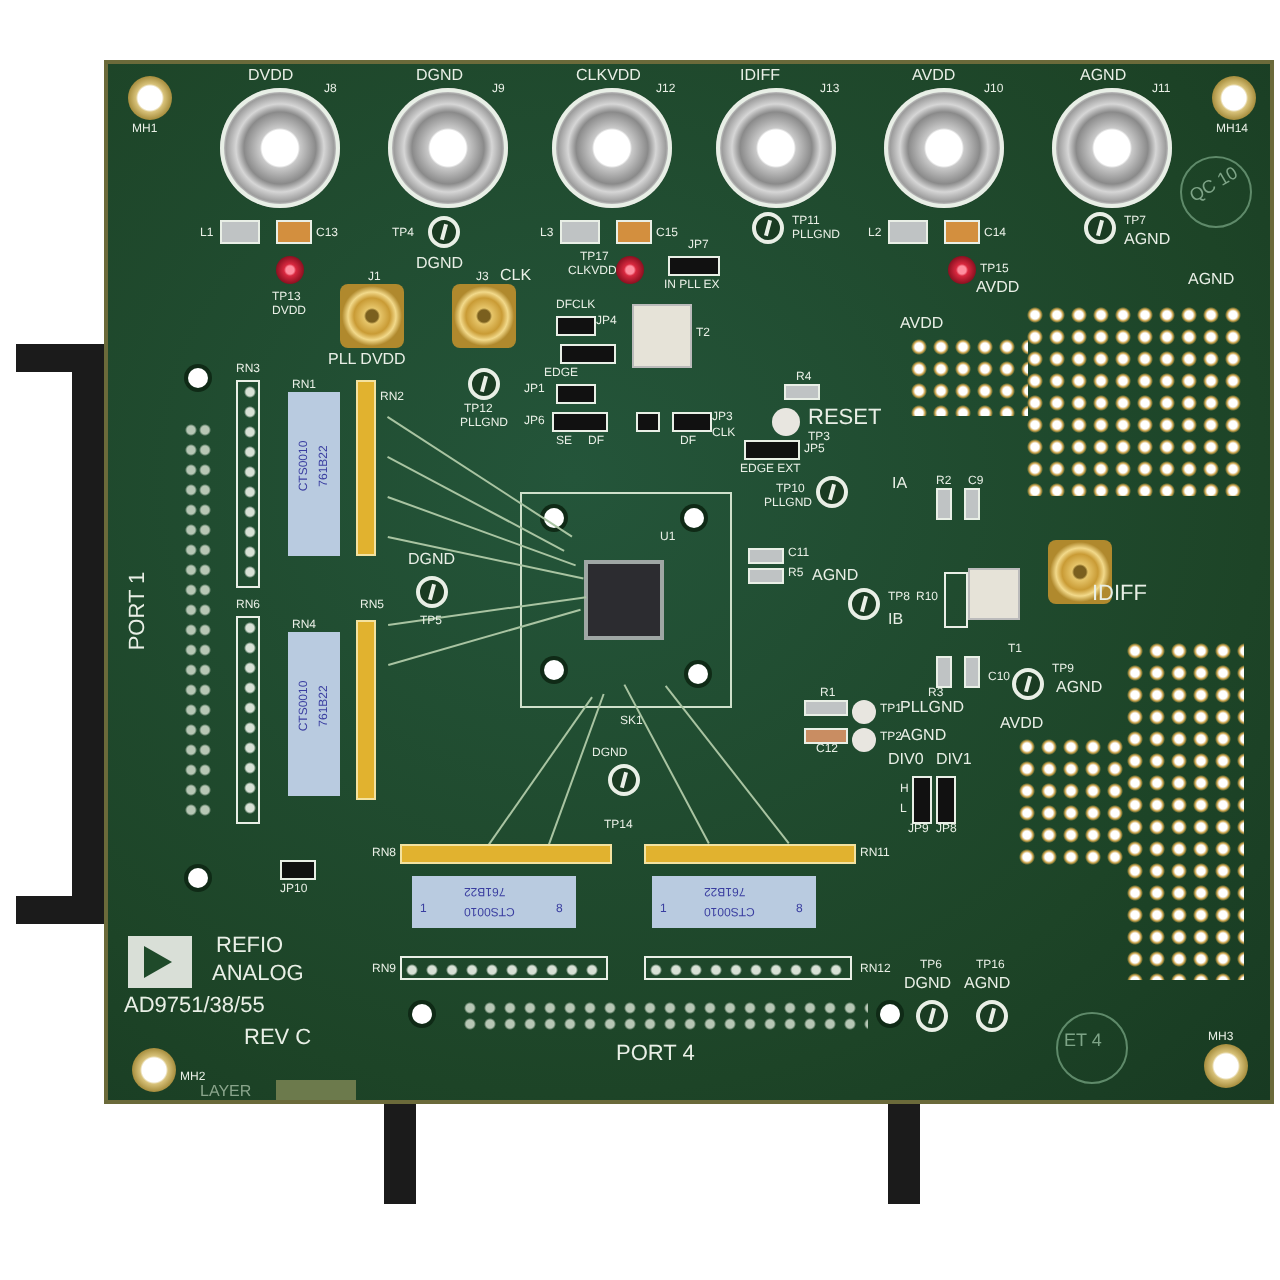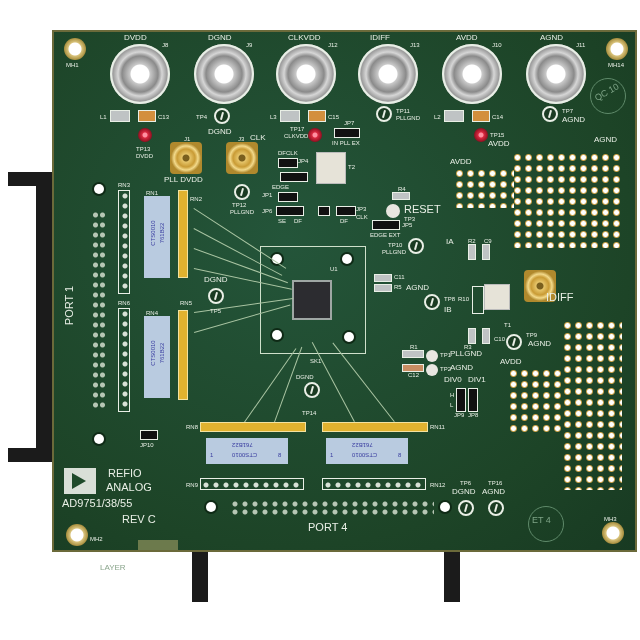--- a/index.html
+++ b/index.html
@@ -302,15 +302,15 @@
   <div class="hole" style="left:386px;top:470px;"></div>
   <div style="position:absolute;left:176px;top:468px;width:204px;height:16px;background-image:radial-gradient(circle,#b7c7b5 0 2px,transparent 3px);background-size:10px 8px;"></div>
   <div class="silk md" style="left:254px;top:490px;">PORT 4</div>
 
   <div style="position:absolute;left:10px;top:436px;width:32px;height:26px;background:#d9dfd7;"></div>
   <div style="position:absolute;left:18px;top:441px;width:0;height:0;border-top:8px solid transparent;border-bottom:8px solid transparent;border-left:14px solid #1f4a2a;"></div>
   <div class="silk md" style="left:54px;top:436px;">REFIO</div>
   <div class="silk md" style="left:52px;top:450px;">ANALOG</div>
   <div class="silk md" style="left:8px;top:466px;">AD9751/38/55</div>
   <div class="silk md" style="left:68px;top:482px;">REV C</div>
-  <div class="silk" style="left:46px;top:532px;color:#8aa58c;">LAYER</div>
+  <div class="silk" style="left:46px;top:510px;color:#8aa58c;">LAYER</div>
   <div style="position:absolute;left:84px;top:508px;width:40px;height:10px;background:#6c7a4c;"></div>
 </div>
 
 </body></html>

